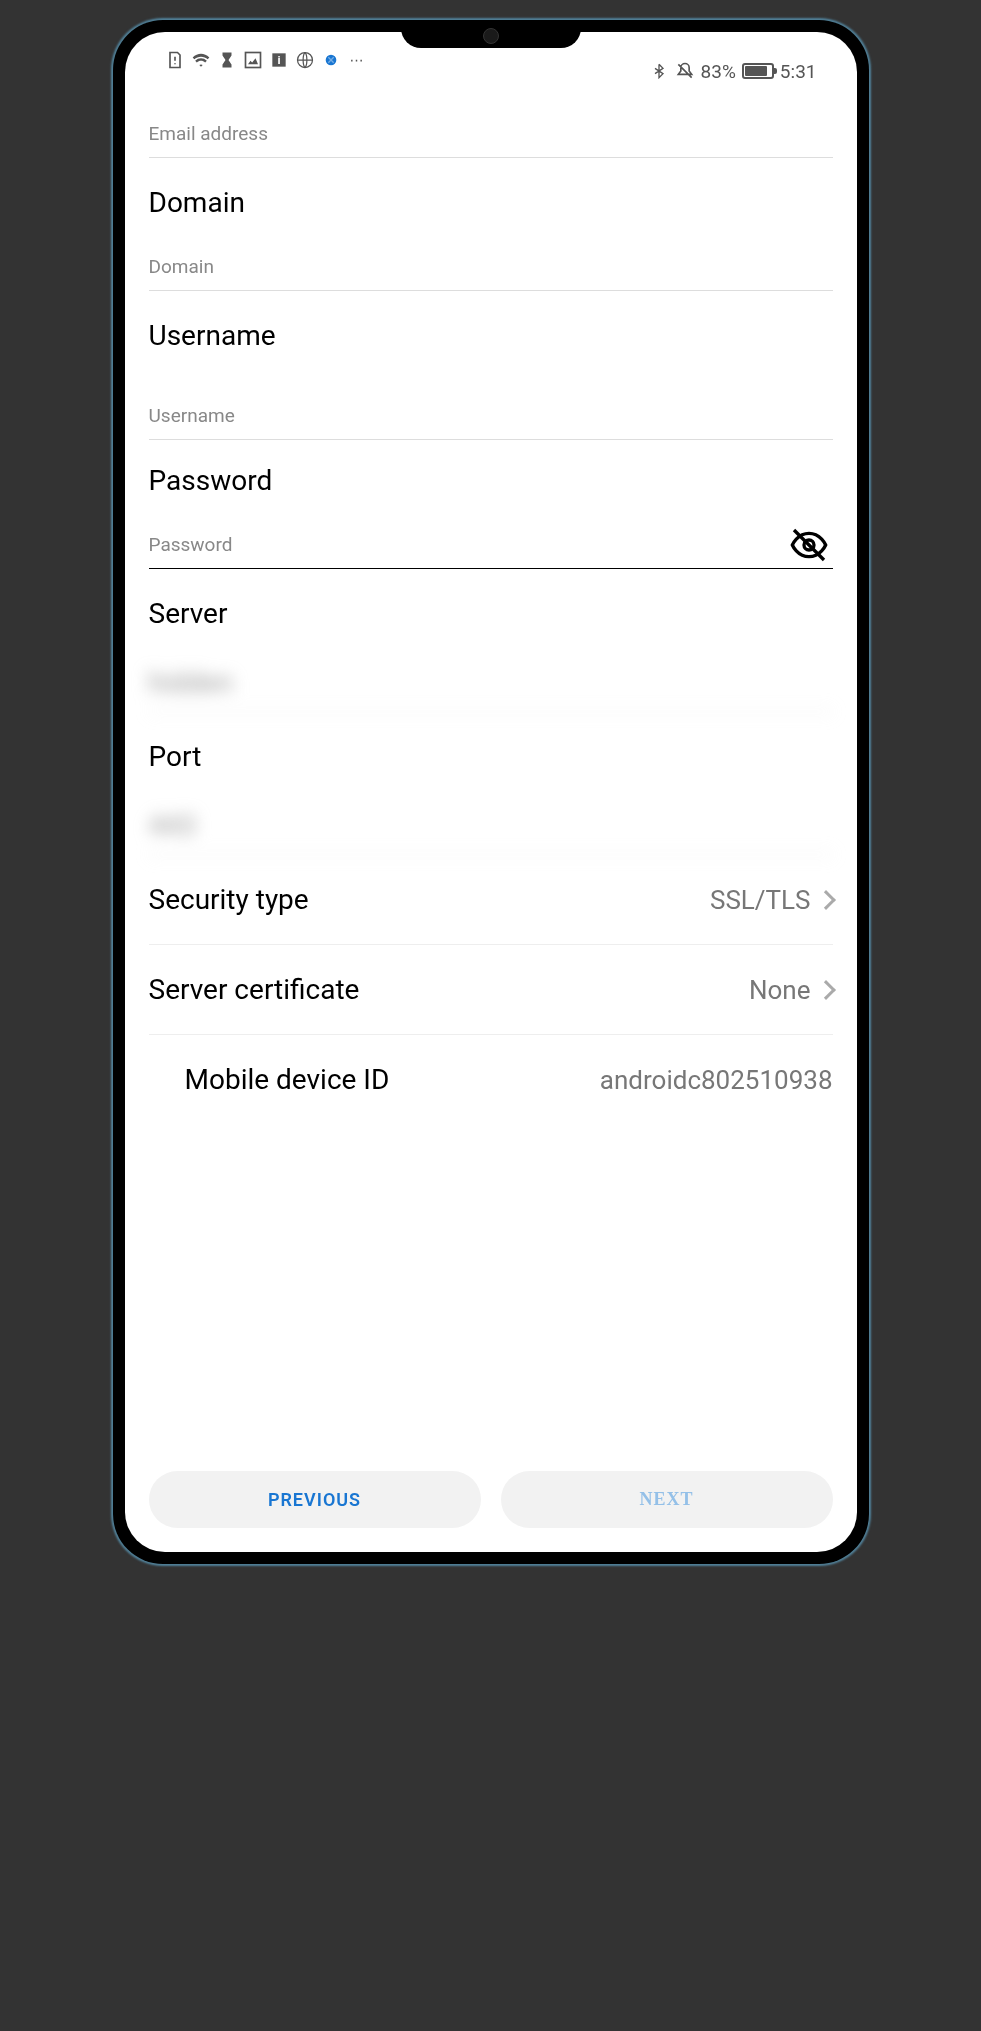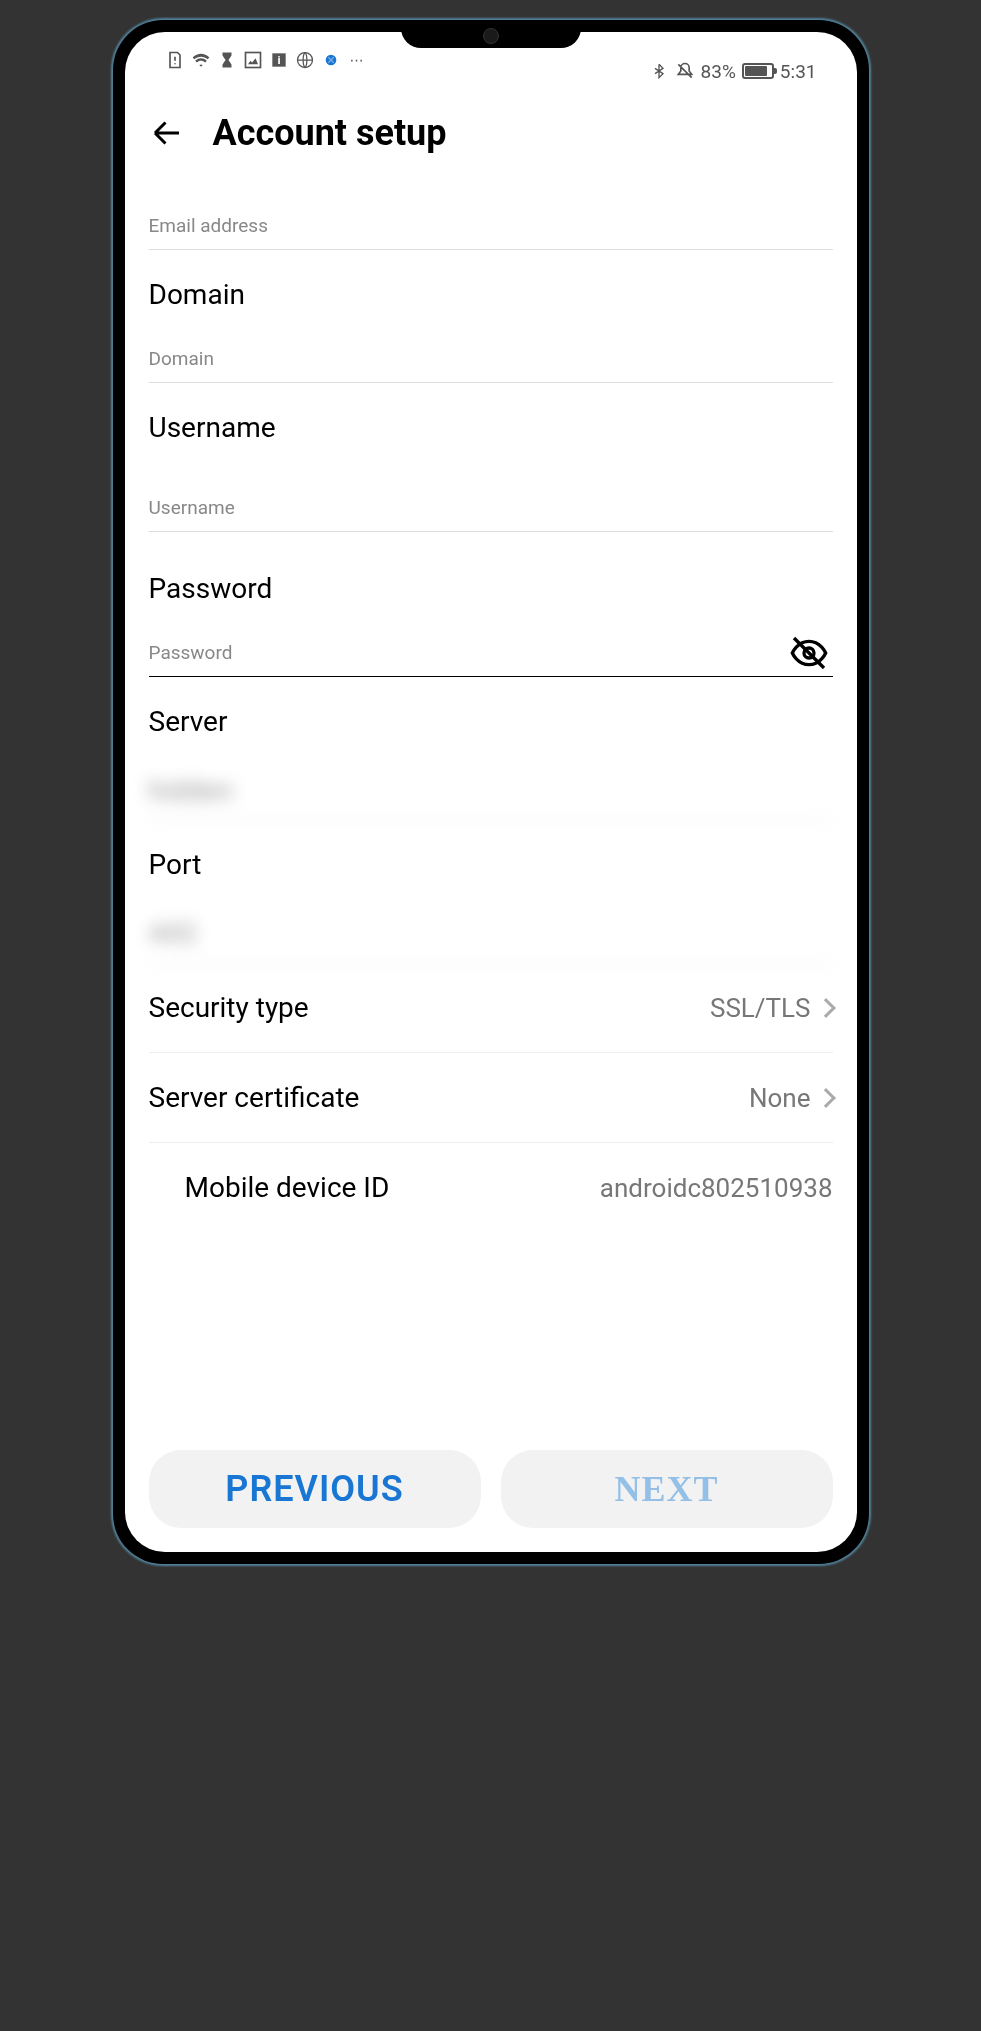--- a/index.html
+++ b/index.html
@@ -245,21 +245,21 @@
       gap: 20px;
       padding: 12px 24px 24px;
     }
     
     .action-button {
       flex: 1;
       padding: 18px 0;
       border: none;
       border-radius: 32px;
       background: #f2f2f2;
-      font-size: 36px;
+      font-size: 18px;
       font-weight: 600;
       cursor: pointer;
       letter-spacing: 1px;
     }
     
     .btn-previous {
       color: #1976d2;
     }
     
     .btn-next {
@@ -329,46 +329,38 @@
             </svg>
         </span>
         <span>83%</span>
         <span class="battery-icon">
             <span class="battery-fill"></span>
           </span>
         <span>5:31</span>
       </div>
     </div>
 
-    <div class="app-header">
-      <span class="back-arrow">
-        <svg viewBox="0 0 24 24" width="36" height="36">
-            <path fill="none" stroke="#000" stroke-width="2" d="M20 12H4m0 0l7-7m-7 7l7 7"></path>
-          </svg>
-      </span>
-      <h1 class="page-title">Account setup</h1>
-    </div>
 
     <div class="content">
 
       <div class="field-group">
         <input class="field-input" type="text" placeholder="Email address" style="">
       </div>
 
       <div class="field-group">
         <label class="field-label">Domain</label>
         <input class="field-input" type="text" placeholder="Domain" style="">
       </div>
 
       <div class="field-group">
         <label class="field-label">Username</label>
         <input class="field-input" type="text" style="margin-top: 16px;" placeholder="Username">
       </div>
 
-      <div class="field-group" style="margin-top:40px;">
+      <div class="field-group" style="margin-top:24px;">
         <label class="field-label">Password</label>
         <div class="password-wrapper">
           <input class="field-input" type="password" placeholder="Password" style="">
           <span class="eye-icon">
             <svg viewBox="0 0 24 24" width="40" height="40">
                 <path fill="none" stroke="#000" stroke-width="2" d="M2 12s3-7 10-7 10 7 10 7-3 7-10 7-10-7-10-7z"></path>
                 <circle cx="12" cy="12" r="3" fill="none" stroke="#000" stroke-width="2"></circle>
                 <line x1="3" y1="3" x2="21" y2="21" stroke="#000" stroke-width="2"></line>
               </svg>
           </span>

